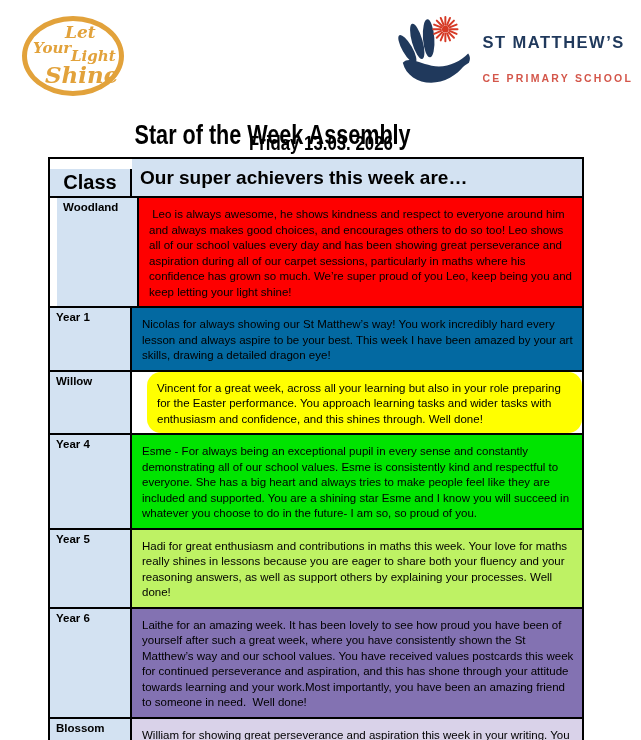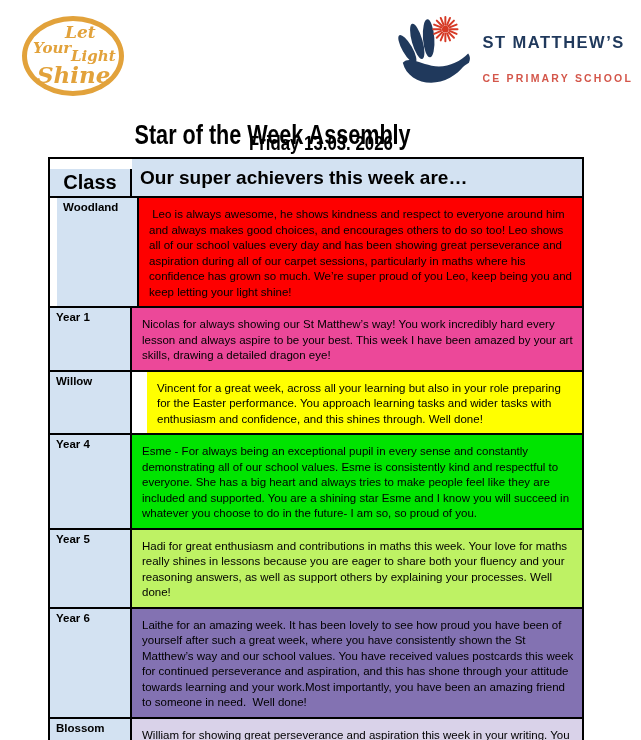--- a/index.html
+++ b/index.html
@@ -19,21 +19,21 @@
     border-radius:50%;
     box-sizing:border-box;
     color:#e2a23b;
     font-family:"DejaVu Serif",serif;
     font-style:italic;font-weight:bold;
   }
   .logo-light span{position:absolute;white-space:nowrap;}
   .ll-let{top:1px;left:38px;font-size:17px;}
   .ll-your{top:18px;left:6px;font-size:15px;}
   .ll-light{top:26px;left:44px;font-size:15px;}
-  .ll-shine{top:40px;left:10px;font-size:23px;}
+  .ll-shine{top:40px;left:18px;font-size:23px;}
   .logo-school{
     position:absolute;right:8px;top:14px;
     display:flex;align-items:center;
   }
   .logo-school svg{display:block;}
   .school-text{margin-left:2px;margin-top:12px;}
   .school-name{
     color:#20395c;font-size:16.5px;font-weight:bold;
     letter-spacing:1.5px;white-space:nowrap;
   }
@@ -159,26 +159,26 @@
       <div class="cell-text" style="background-color: rgb(211, 226, 242);">Our super achievers this week are…</div>
     </div>
 
     <div class="trow row-0">
       <div class="cell-class">Woodland</div>
       <div class="cell-text" style="background-color: rgb(254, 0, 0);"> Leo is always awesome, he shows kindness and respect to everyone around him and always makes good choices, and encourages others to do so too! Leo shows all of our school values every day and has been showing great perseverance and aspiration during all of our carpet sessions, particularly in maths where his confidence has grown so much. We’re super proud of you Leo, keep being you and keep letting your light shine!</div>
     </div>
 
     <div class="trow row-1">
       <div class="cell-class">Year 1</div>
-      <div class="cell-text" style="background-color: #ec4899;">Nicolas for always showing our St Matthew’s way! You work incredibly hard every lesson and always aspire to be your best. This week I have been amazed by your art skills, drawing a detailed dragon eye!</div>
+      <div class="cell-text" style="background-color: #0369a1;">Nicolas for always showing our St Matthew’s way! You work incredibly hard every lesson and always aspire to be your best. This week I have been amazed by your art skills, drawing a detailed dragon eye!</div>
     </div>
 
     <div class="trow row-2">
       <div class="cell-class">Willow</div>
-      <div class="cell-text" style="background-color: rgb(255, 255, 0);">Vincent for a great week, across all your learning but also in your role preparing for the Easter performance. You approach learning tasks and wider tasks with enthusiasm and confidence, and this shines through. Well done!</div>
+      <div class="cell-text" style="background-color: rgb(255, 255, 0); border-radius: 14px;">Vincent for a great week, across all your learning but also in your role preparing for the Easter performance. You approach learning tasks and wider tasks with enthusiasm and confidence, and this shines through. Well done!</div>
     </div>
 
     <div class="trow row-3">
       <div class="cell-class">Year 4</div>
       <div class="cell-text" style="background-color: rgb(0, 228, 0);">Esme - For always being an exceptional pupil in every sense and constantly demonstrating all of our school values. Esme is consistently kind and respectful to everyone. She has a big heart and always tries to make people feel like they are included and supported. You are a shining star Esme and I know you will succeed in whatever you choose to do in the future- I am so, so proud of you.</div>
     </div>
 
     <div class="trow row-4">
       <div class="cell-class">Year 5</div>
       <div class="cell-text" style="background-color: #bef264;">Hadi for great enthusiasm and contributions in maths this week. Your love for maths really shines in lessons because you are eager to share both your fluency and your reasoning answers, as well as support others by explaining your processes. Well done!</div>

